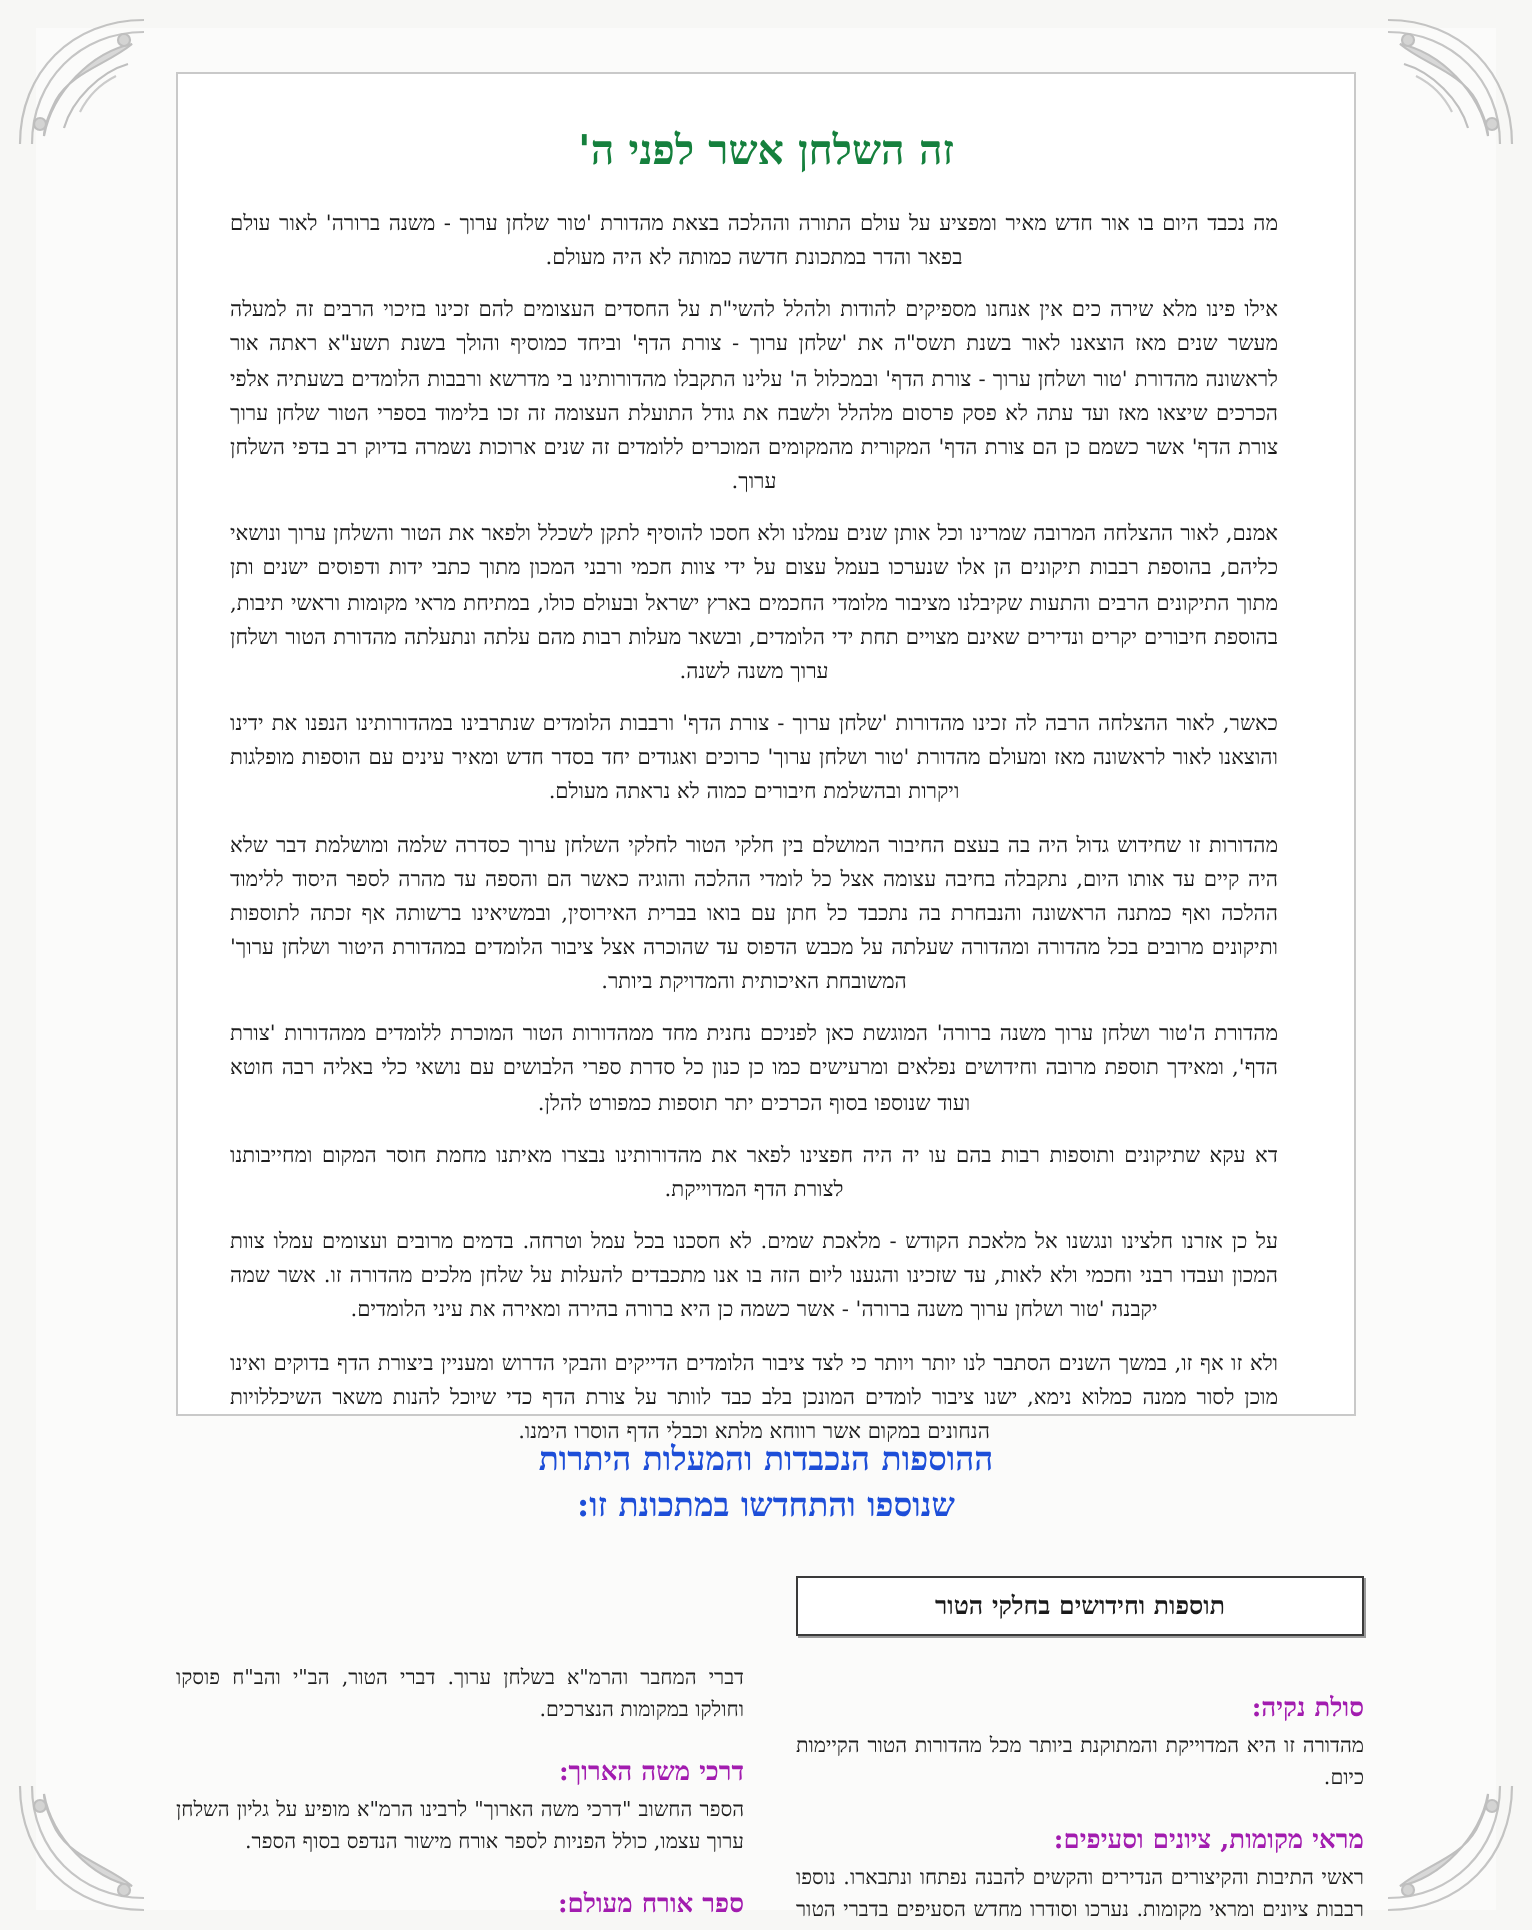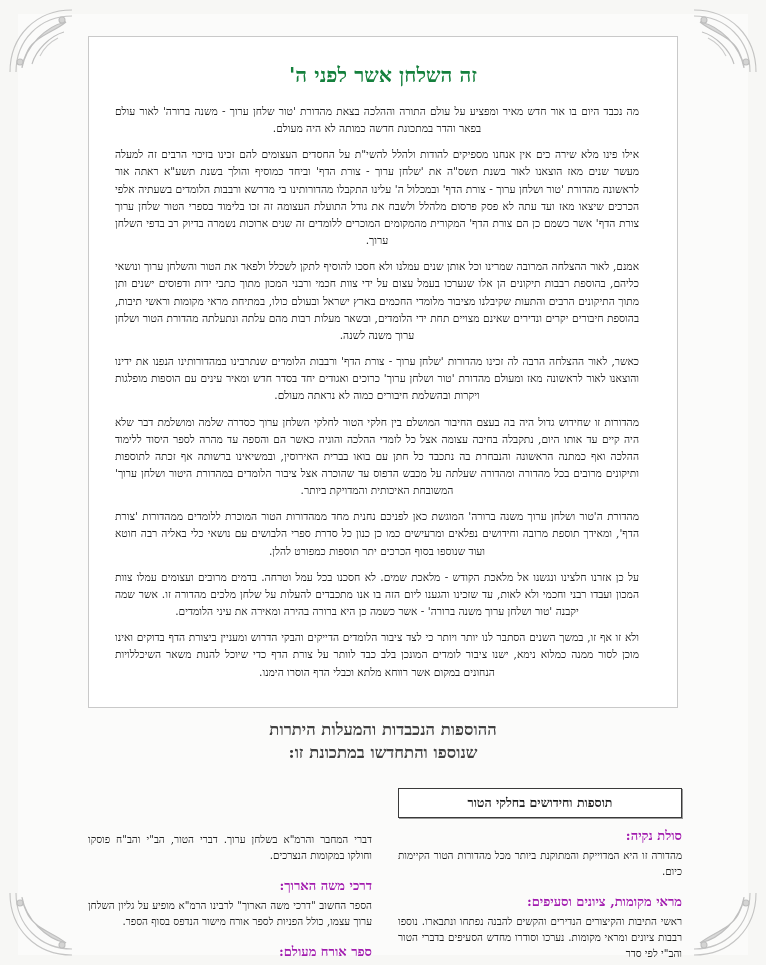--- a/index.html
+++ b/index.html
@@ -76,21 +76,21 @@
   
   .sub-head {
     position: absolute;
     left: 88px;
     top: 718px;
     width: 590px;
     text-align: center;
     font-size: 16.5px;
     font-weight: bold;
     line-height: 1.4;
-    color: #404040;
+    color: #1d4ed8;
   }
 
   .columns {
     position: absolute;
     left: 88px;
     top: 788px;
     width: 594px;
     display: flex;
     flex-direction: row;
     gap: 26px;
@@ -98,21 +98,21 @@
   .col {
     width: 284px;
   }
   .col-banner {
     border: 1px solid #3a3a3a;
     background: #ffffff;
     text-align: center;
     font-size: 12.5px;
     font-weight: bold;
     padding: 6px 4px;
-    margin-bottom: 10px;
+    margin-bottom: 28px;
     box-shadow: 1px 1px 0 #999;
   }
   .col-spacer { height: 44px; }
   .sec-title {
     font-size: 13px;
     font-weight: bold;
     text-align: right;
     margin: 0 0 4px 0;
     color: #a21caf;
   }
@@ -182,20 +182,21 @@
 
   <div class="main-box">
     <h1 class="doc-title">זה השלחן אשר לפני ה'</h1>
 
     <p class="para">מה נכבד היום בו אור חדש מאיר ומפציע על עולם התורה וההלכה בצאת מהדורת 'טור שלחן ערוך - משנה ברורה' לאור עולם בפאר והדר במתכונת חדשה כמותה לא היה מעולם.</p>
     <p class="para">אילו פינו מלא שירה כים אין אנחנו מספיקים להודות ולהלל להשי"ת על החסדים העצומים להם זכינו בזיכוי הרבים זה למעלה מעשר שנים מאז הוצאנו לאור בשנת תשס"ה את 'שלחן ערוך - צורת הדף' וביחד כמוסיף והולך בשנת תשע"א ראתה אור לראשונה מהדורת 'טור ושלחן ערוך - צורת הדף' ובמכלול ה' עלינו התקבלו מהדורותינו בי מדרשא ורבבות הלומדים בשעתיה אלפי הכרכים שיצאו מאז ועד עתה לא פסק פרסום מלהלל ולשבח את גודל התועלת העצומה זה זכו בלימוד בספרי הטור שלחן ערוך צורת הדף' אשר כשמם כן הם צורת הדף' המקורית מהמקומים המוכרים ללומדים זה שנים ארוכות נשמרה בדיוק רב בדפי השלחן ערוך.</p>
     <p class="para">אמנם, לאור ההצלחה המרובה שמרינו וכל אותן שנים עמלנו ולא חסכו להוסיף לתקן לשכלל ולפאר את הטור והשלחן ערוך ונושאי כליהם, בהוספת רבבות תיקונים הן אלו שנערכו בעמל עצום על ידי צוות חכמי ורבני המכון מתוך כתבי ידות ודפוסים ישנים ותן מתוך התיקונים הרבים והתעות שקיבלנו מציבור מלומדי החכמים בארץ ישראל ובעולם כולו, במתיחת מראי מקומות וראשי תיבות, בהוספת חיבורים יקרים ונדירים שאינם מצויים תחת ידי הלומדים, ובשאר מעלות רבות מהם עלתה ונתעלתה מהדורת הטור ושלחן ערוך משנה לשנה.</p>
     <p class="para">כאשר, לאור ההצלחה הרבה לה זכינו מהדורות 'שלחן ערוך - צורת הדף' ורבבות הלומדים שנתרבינו במהדורותינו הנפנו את ידינו והוצאנו לאור לראשונה מאז ומעולם מהדורת 'טור ושלחן ערוך' כרוכים ואגודים יחד בסדר חדש ומאיר עינים עם הוספות מופלגות ויקרות ובהשלמת חיבורים כמוה לא נראתה מעולם.</p>
     <p class="para">מהדורות זו שחידוש גדול היה בה בעצם החיבור המושלם בין חלקי הטור לחלקי השלחן ערוך כסדרה שלמה ומושלמת דבר שלא היה קיים עד אותו היום, נתקבלה בחיבה עצומה אצל כל לומדי ההלכה והוגיה כאשר הם והספה עד מהרה לספר היסוד ללימוד ההלכה ואף כמתנה הראשונה והנבחרת בה נתכבד כל חתן עם בואו בברית האירוסין, ובמשיאינו ברשותה אף זכתה לתוספות ותיקונים מרובים בכל מהדורה ומהדורה שעלתה על מכבש הדפוס עד שהוכרה אצל ציבור הלומדים במהדורת היטור ושלחן ערוך' המשובחת האיכותית והמדויקת ביותר.</p>
     <p class="para">מהדורת ה'טור ושלחן ערוך משנה ברורה' המוגשת כאן לפניכם נחנית מחד ממהדורות הטור המוכרת ללומדים ממהדורות 'צורת הדף', ומאידך תוספת מרובה וחידושים נפלאים ומרעישים כמו כן כנון כל סדרת ספרי הלבושים עם נושאי כלי באליה רבה חוטא ועוד שנוספו בסוף הכרכים יתר תוספות כמפורט להלן.</p>
+    <p class="para">דא עקא שתיקונים ותוספות רבות בהם עו יה היה חפצינו לפאר את מהדורותינו נבצרו מאיתנו מחמת חוסר המקום ומחייבותנו לצורת הדף המדוייקת.</p>
     <p class="para">על כן אזרנו חלצינו ונגשנו אל מלאכת הקודש - מלאכת שמים. לא חסכנו בכל עמל וטרחה. בדמים מרובים ועצומים עמלו צוות המכון ועבדו רבני וחכמי ולא לאות, עד שזכינו והגענו ליום הזה בו אנו מתכבדים להעלות על שלחן מלכים מהדורה זו. אשר שמה יקבנה 'טור ושלחן ערוך משנה ברורה' - אשר כשמה כן היא ברורה בהירה ומאירה את עיני הלומדים.</p>
     <p class="para">ולא זו אף זו, במשך השנים הסתבר לנו יותר ויותר כי לצד ציבור הלומדים הדייקים והבקי הדרוש ומעניין ביצורת הדף בדוקים ואינו מוכן לסור ממנה כמלוא נימא, ישנו ציבור לומדים המונכן בלב כבד לוותר על צורת הדף כדי שיוכל להנות משאר השיכללויות הנחונים במקום אשר רווחא מלתא וכבלי הדף הוסרו הימנו.</p>
   </div>
 
   <div class="sub-head">
     <div>ההוספות הנכבדות והמעלות היתרות</div>
     <div>שנוספו והתחדשו במתכונת זו:</div>
   </div>
 
   <div class="columns">

